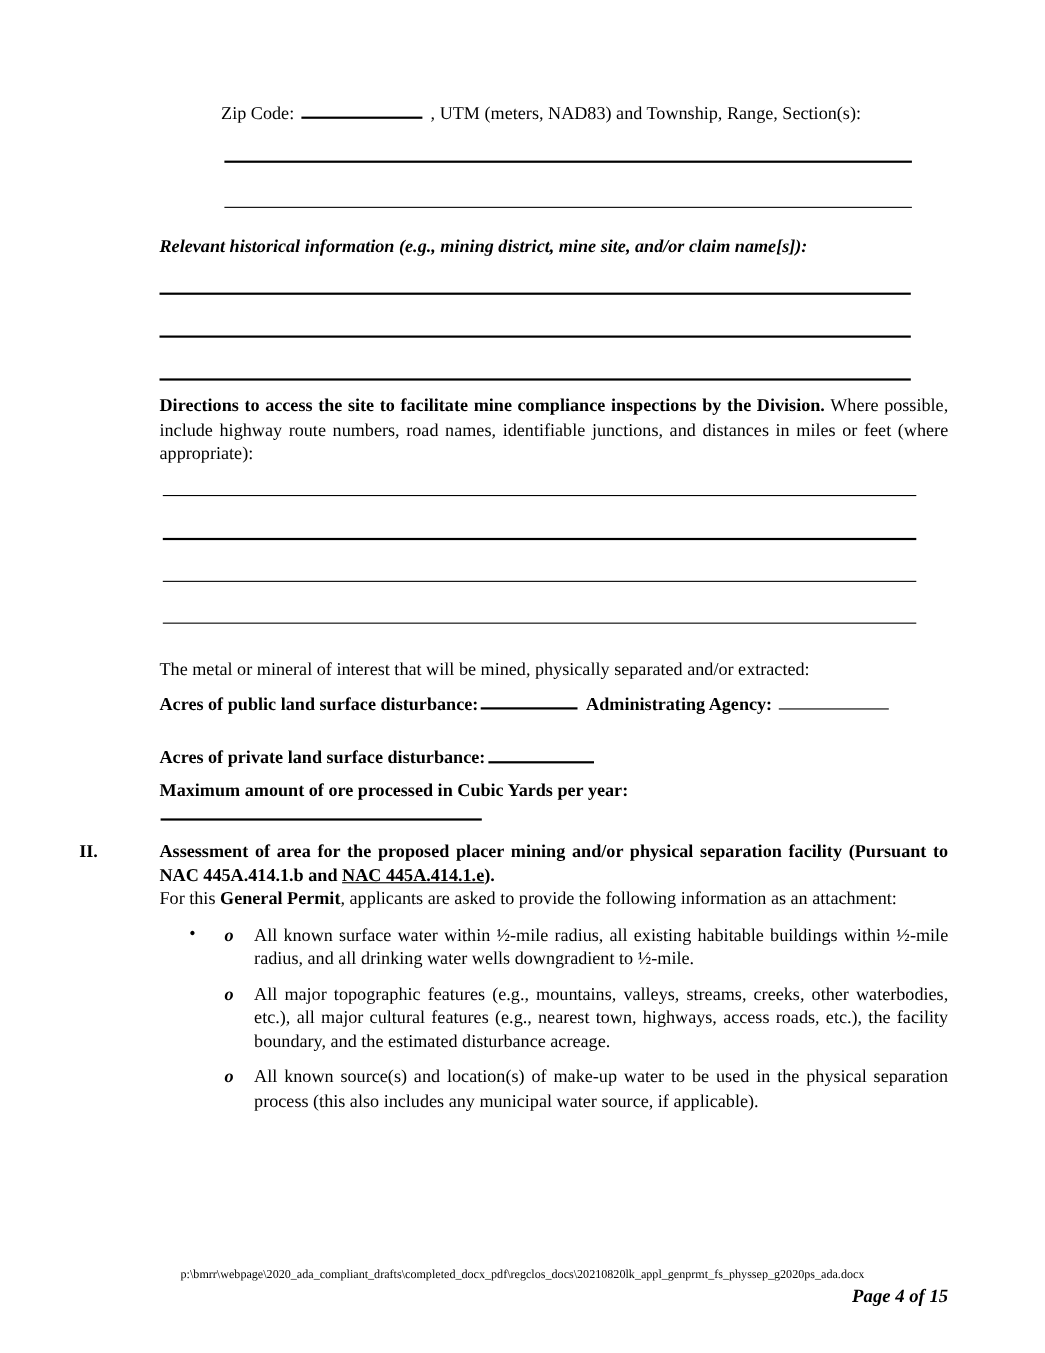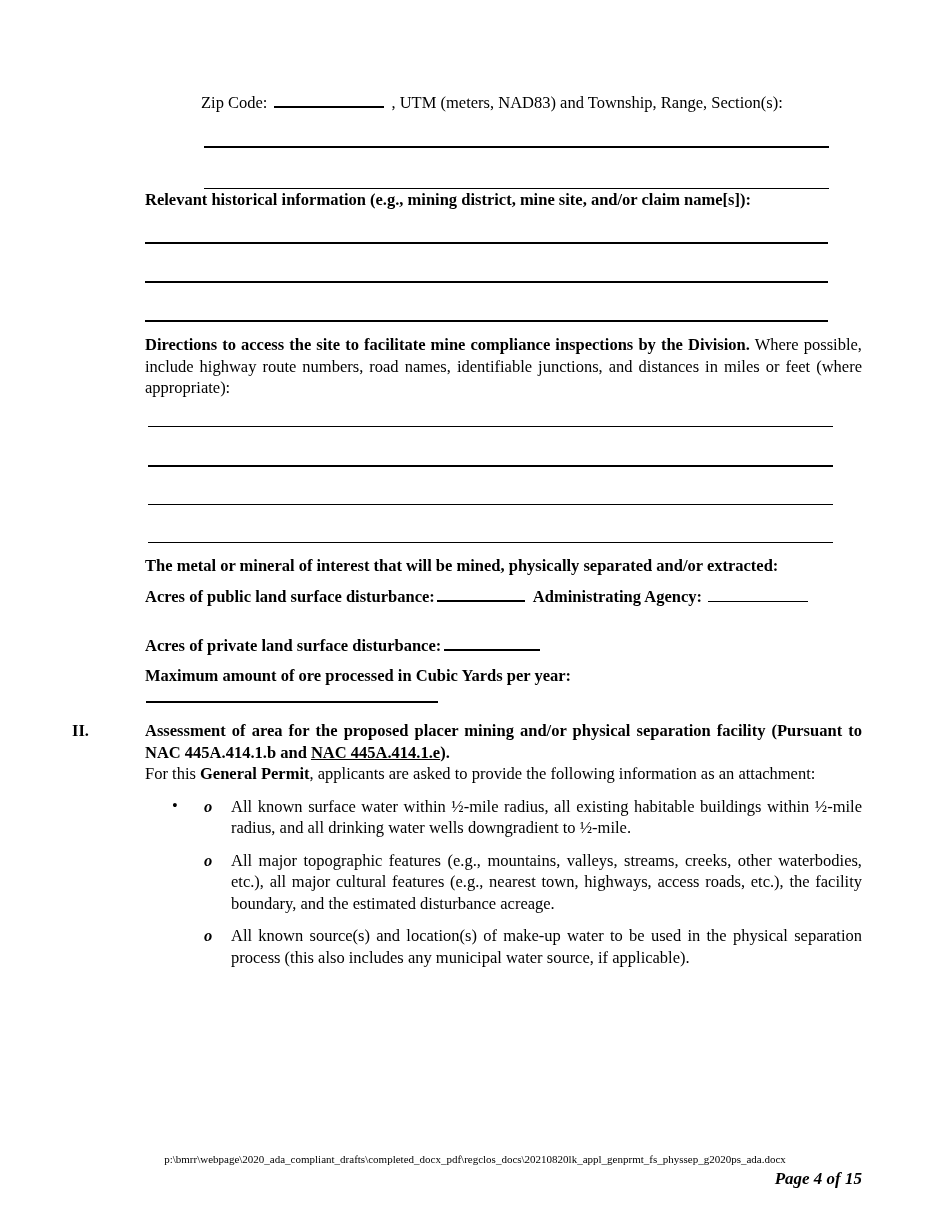--- a/index.html
+++ b/index.html
@@ -27,32 +27,32 @@
   
   .rule { height: 0; border-bottom: 1px solid #000; }
   .rule.thick { border-bottom-width: 2px; }
 
   .zip-line { margin-left: 56px; }
   .zip-blank { width: 110px; margin: 0 7px; }
 
   .r-zip1 { margin: 32px 0 0 59px; width: 625px; }
   .r-zip2 { margin: 40px 0 0 59px; width: 625px; }
 
-  .h-hist { font-weight: bold; }
+  .h-hist { margin-top: 24px; font-weight: bold; font-style: italic; }
   .r-h1 { margin-top: 32px; width: 683px; }
   .r-h2 { margin-top: 37px; width: 683px; }
   .r-h3 { margin-top: 37px; width: 683px; }
 
   .p-dir { margin-top: 12px; }
   .r-d1 { margin-top: 27px; margin-left: 3px; width: 685px; }
   .r-d2 { margin-top: 38px; margin-left: 3px; width: 685px; }
   .r-d3 { margin-top: 37px; margin-left: 3px; width: 685px; }
   .r-d4 { margin-top: 37px; margin-left: 3px; width: 685px; }
 
-  .h-metal { margin-top: 12px; font-weight: bold; }
+  .h-metal { margin-top: 31px; font-weight: normal; }
 
   .p-acres-pub  { margin-top: 10px; font-weight: bold; }
   .p-acres-priv { margin-top: 27px;  font-weight: bold; }
   .p-maxore     { margin-top: 9px;  font-weight: bold; }
   .p-nac        { margin-top: 9px;  font-weight: bold; }
 
   .blank-acres-pub   { width: 88px;  margin-left: 2px; }
   .blank-agency      { width: 100px; margin-left: 6px; }
   .agency-label      { margin-left: 8px; text-align: center; }
   .blank-acres-priv  { width: 96px;  margin-left: 3px; }

